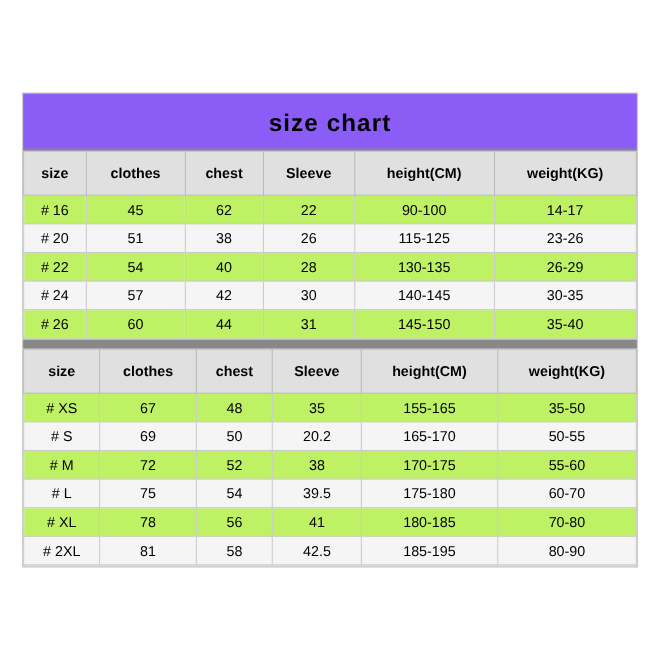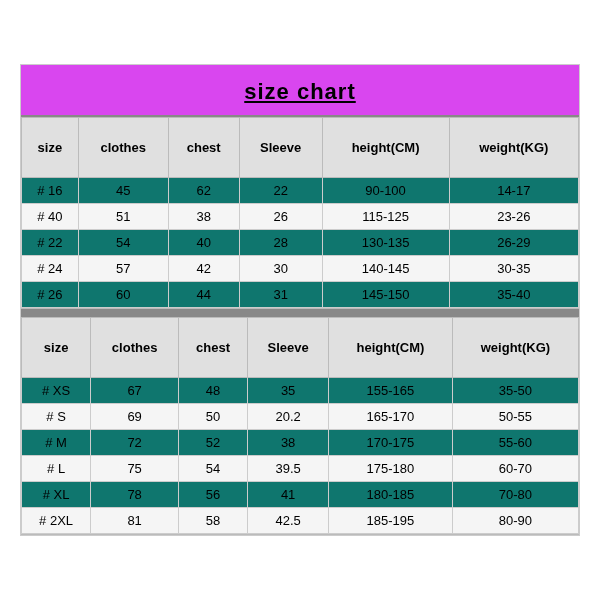--- a/index.html
+++ b/index.html
@@ -17,39 +17,38 @@
       border: 1px solid #ccc;
       background: #fff;
     }
     .title-row {
       text-align: center;
       padding: 14px 0 10px;
       font-size: 22px;
       font-weight: bold;
       letter-spacing: 1px;
       border-bottom: 2px solid #888;
-      background: #d946ef;
-      text-decoration: underline;
+      background: #8b5cf6;
     }
     table {
       width: 100%;
       border-collapse: collapse;
     }
     thead tr {
       background: #e0e0e0;
     }
     thead th {
       font-weight: bold;
       font-size: 13px;
-      padding: 22px 4px;
+      padding: 12px 4px;
       text-align: center;
       border: 1px solid #bbb;
     }
     tbody tr {
-      background: #0f766e;
+      background: #bef264;
     }
     tbody tr:nth-child(even) {
       background: #f5f5f5;
     }
     tbody td {
       font-size: 13px;
       padding: 5px 4px;
       text-align: center;
       border: 1px solid #ccc;
     }
@@ -82,21 +81,21 @@
       <tbody>
       <tr>
             <td># 16</td>
             <td>45</td>
             <td>62</td>
             <td>22</td>
             <td>90-100</td>
             <td>14-17</td>
           </tr>
           <tr>
-            <td># 40</td>
+            <td># 20</td>
             <td>51</td>
             <td>38</td>
             <td>26</td>
             <td>115-125</td>
             <td>23-26</td>
           </tr>
           <tr>
             <td># 22</td>
             <td>54</td>
             <td>40</td>

